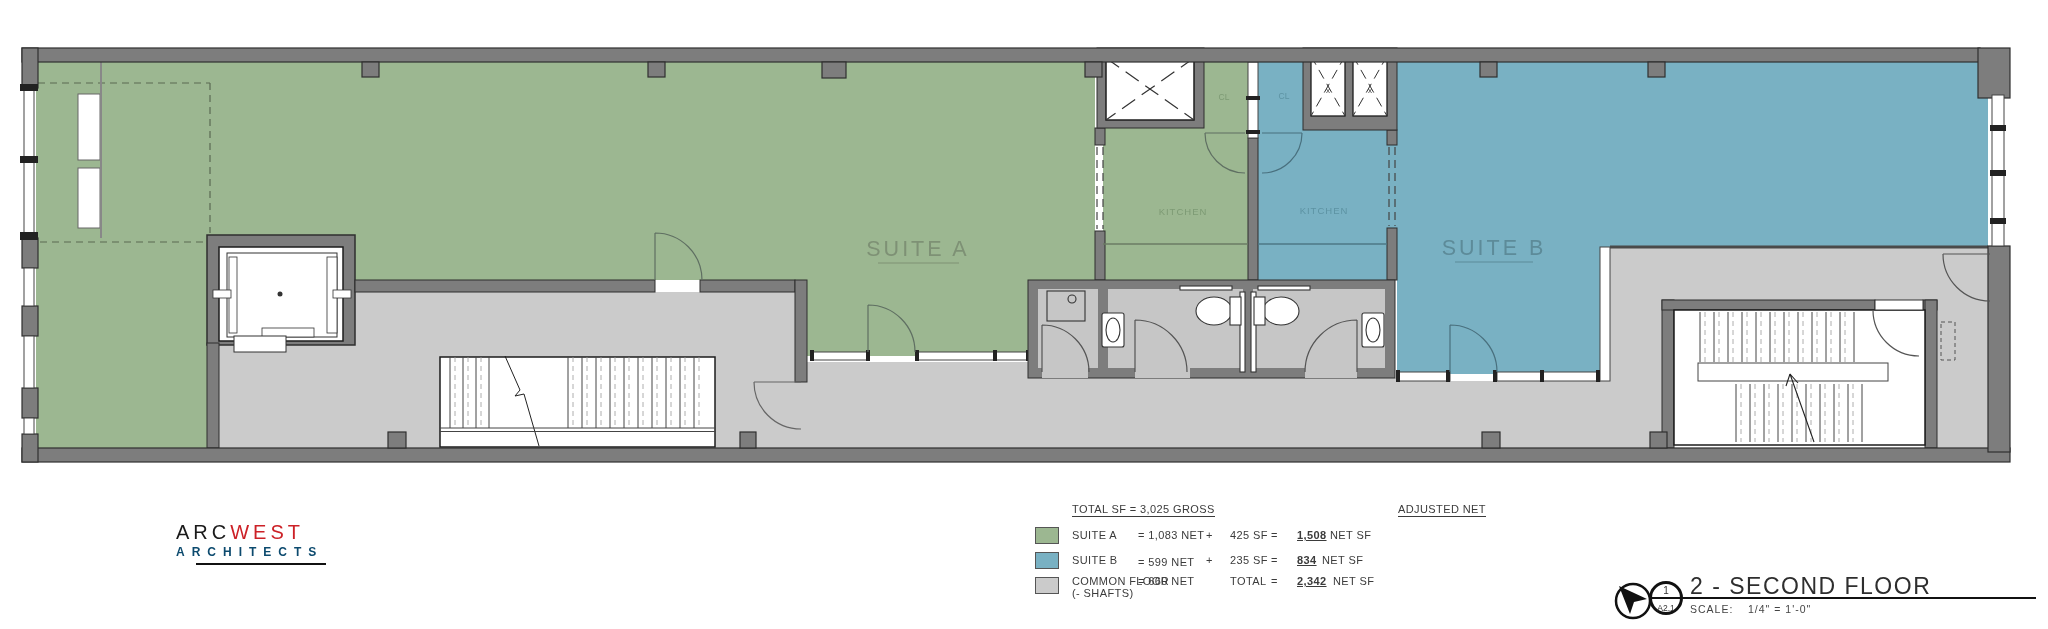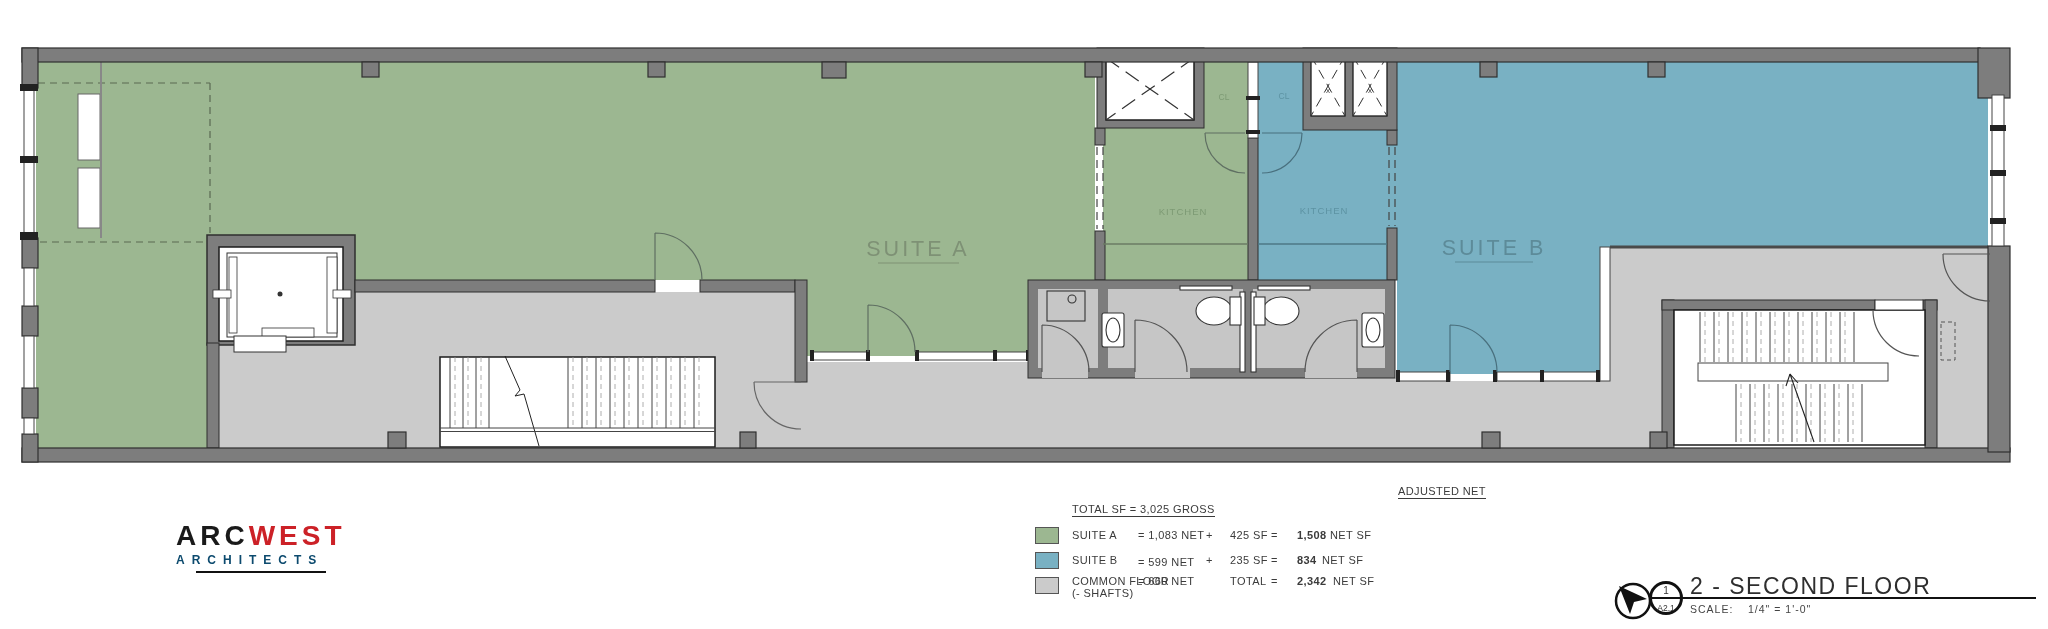--- a/index.html
+++ b/index.html
@@ -3,35 +3,35 @@
 <meta charset="utf-8">
 <style>
   html,body{margin:0;padding:0;background:#fff;}
   .stage{position:relative;width:2048px;height:629px;background:#ffffff;overflow:hidden;
          font-family:"Liberation Sans",sans-serif;}
   .stage svg{position:absolute;left:0;top:0;}
   svg text{font-family:"Liberation Sans",sans-serif;}
 
   
   .logo{position:absolute;left:176px;top:522px;}
-  .logo-line1{font-size:28px;font-weight:bold;letter-spacing:4px;color:#1a1a1a;line-height:1;}
+  .logo-line1{font-size:20px;font-weight:normal;letter-spacing:4px;color:#1a1a1a;line-height:1;}
   .logo-line1 .red{color:#cc2127;}
   .logo-line2{font-size:12px;font-weight:bold;letter-spacing:7px;color:#0c4a6e;margin-top:3px;}
   .logo-rule{width:130px;border-top:2px solid #111;margin:4px 0 0 20px;}
 
   
   .legend{position:absolute;left:0;top:0;width:2048px;height:531px;pointer-events:none;
           font-size:11px;color:#3b3b3b;letter-spacing:0.4px;}
   .legend span{position:absolute;white-space:nowrap;}
   .hdr{border-bottom:1px solid #3b3b3b;padding-bottom:1px;}
   .sw{position:absolute;width:22px;height:15px;border:1.5px solid #555;}
   .sw-a{background:#9cb791;}
   .sw-b{background:#79b1c3;}
   .sw-c{background:#cbcbcb;}
-  .res{font-weight:bold;}
+  .res{font-weight:bold;text-decoration:underline;}
   .ressuf{font-weight:normal;}
 </style>
 </head>
 <body>
 
 <div class="stage">
 
 <svg width="2048" height="629" viewBox="0 0 2048 629">
 
   <g fill="#cbcbcb">
@@ -269,21 +269,21 @@
 </svg>
 
 <div class="logo">
   <div class="logo-line1"><span>ARC</span><span class="red">WEST</span></div>
   <div class="logo-line2">ARCHITECTS</div>
   <div class="logo-rule"></div>
 </div>
 
 <div class="legend">
   <span class="hdr" style="left:1072px;top:503px">TOTAL SF = 3,025 GROSS</span>
-  <span class="hdr" style="left:1398px;top:485px">ADJUSTED NET</span>
+  <span class="hdr" style="left:1398px;top:503px">ADJUSTED NET</span>
 
   <span class="sw sw-a" style="left:1035px;top:527px"></span>
   <span style="left:1072px;top:529px">SUITE A</span>
   <span style="left:1138px;top:529px">= 1,083 NET</span>
   <span style="left:1206px;top:529px">+</span>
   <span style="left:1230px;top:529px">425 SF</span>
   <span style="left:1271px;top:529px">=</span>
   <span class="res" style="left:1297px;top:529px">1,508</span>
   <span class="ressuf" style="left:1330px;top:529px"> NET SF</span>
 

